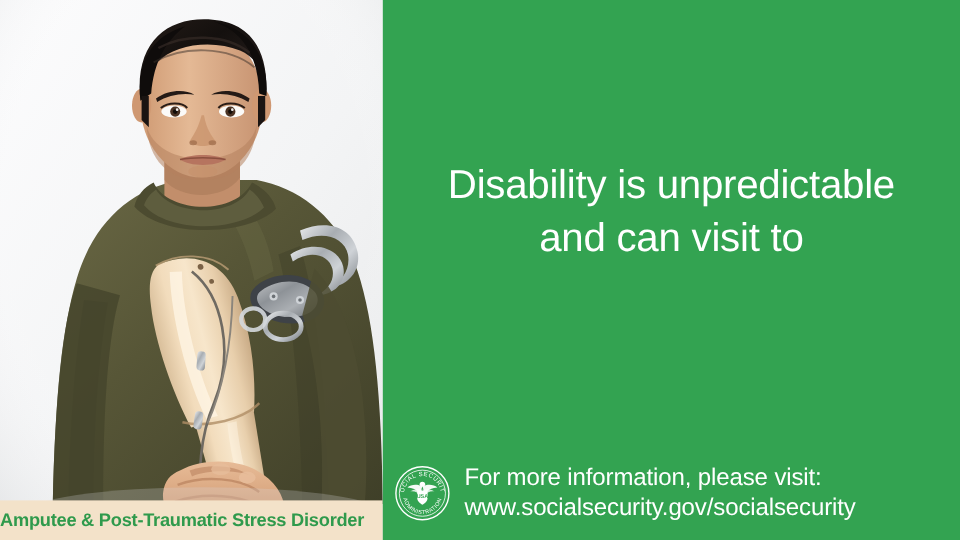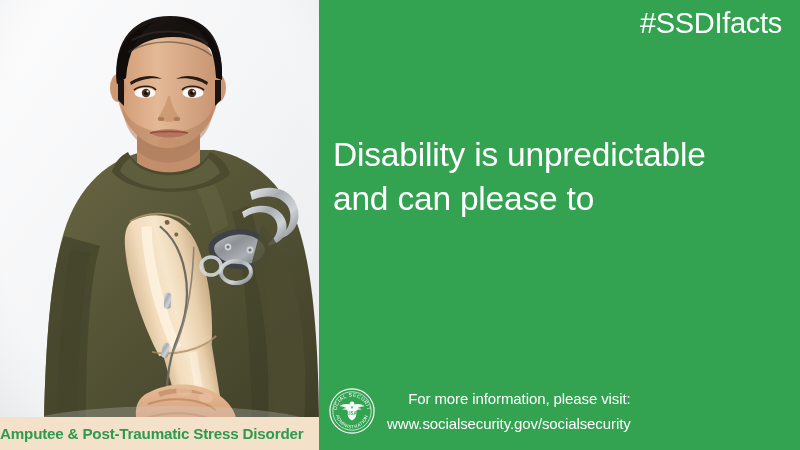--- a/index.html
+++ b/index.html
@@ -66,45 +66,44 @@
     font-weight: 300;
     letter-spacing: -0.3px;
     white-space: nowrap;
   }
 
   #headline {
     position: absolute;
     left: 14px;
     right: 14px;
     top: 133px;
-    text-align: left;
+    text-align: center;
     color: #ffffff;
     font-size: 33.5px;
     line-height: 44px;
     font-weight: 300;
     letter-spacing: -0.2px;
   }
   #headline .hl-line { display: block; white-space: nowrap; }
 
   #footer {
     position: absolute;
     left: 9px;
     bottom: 14px;
     display: flex;
     align-items: center;
     gap: 11px;
   }
   #ssa-seal { width: 48px; height: 48px; flex: 0 0 48px; display:block; }
   #footer-text {
     color: #ffffff;
-    font-size: 15px;
+    font-size: 20px;
     line-height: 25px;
     font-weight: 300;
     letter-spacing: -0.1px;
-    text-align: right;
   }
   #footer-text .ft-line { display: block; white-space: nowrap; }
 </style>
 </head>
 <body>
 
 <div id="poster">
 
   <div id="photo-panel">
 
@@ -298,25 +297,24 @@
       <ellipse cx="170" cy="428" rx="150" ry="22" fill="#d7d9da" opacity="0.25"></ellipse>
     </svg>
 
     <div id="photo-caption">
       <span class="cap-text">Amputee &amp; Post-Traumatic Stress Disorder</span>
     </div>
   </div>
 
   <div id="green-panel">
 
-    <div id="hashtag">#SSDIfacts</div>
 
     <div id="headline">
       <span class="hl-line">Disability is unpredictable</span>
-      <span class="hl-line">and can please to</span>
+      <span class="hl-line">and can visit to</span>
     </div>
 
     <div id="footer">
 
       <svg id="ssa-seal" viewBox="0 0 100 100">
         <defs>
           <path id="arcTop" d="M 18 52 A 32 32 0 0 1 82 52"></path>
           <path id="arcBot" d="M 16 52 A 34 34 0 0 0 84 52"></path>
         </defs>
         <circle cx="50" cy="50" r="46" fill="none" stroke="#ffffff" stroke-width="2.4"></circle>

